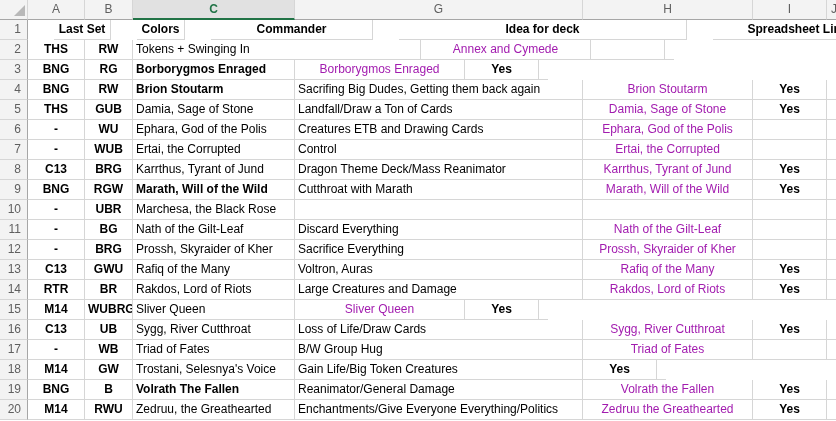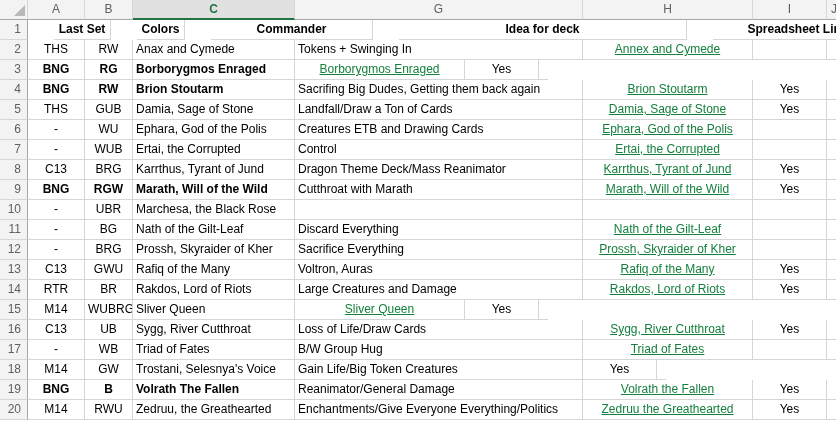--- a/index.html
+++ b/index.html
@@ -40,23 +40,23 @@
   .row{display:flex;height:20px;}
   .cell{
     box-sizing:border-box;height:20px;line-height:19px;flex:none;
     border-right:1px solid #d6d6d6;border-bottom:1px solid #d6d6d6;
     overflow:hidden;white-space:nowrap;padding:0 3px;background:#fff;
   }
   .rh{
     background:#f3f3f3;color:#5f5f5f;text-align:right;padding-right:6px;
     border-right:1px solid #a6a6a6;
   }
-  .ctr{text-align:center;}
+  .ctr{text-align:center;font-weight:bold;}
   .hdr{font-weight:700;text-align:center;margin-left:26px;}
-  .link{color:#15803d;text-decoration:underline;text-align:center;cursor:pointer;}
+  .link{color:#a21caf;text-align:center;cursor:pointer;}
   .row.bold .c-a,.row.bold .c-b,.row.bold .c-c{font-weight:700;}
 </style>
 </head>
 <body>
 
 <div class="sheet">
 
   <div class="colhead-row">
     <div class="corner c-rh">
         <span class="tri"></span>
@@ -78,21 +78,20 @@
     <div class="cell c-g hdr">Idea for deck</div>
     <div class="cell c-h hdr">Spreadsheet Link</div>
     <div class="cell c-i hdr">Decklist Up</div>
     <div class="cell c-j"></div>
   </div>
 
   <div class="row">
     <div class="cell rh c-rh">2</div>
     <div class="cell c-a ctr">THS</div>
     <div class="cell c-b ctr">RW</div>
-    <div class="cell c-c">Anax and Cymede</div>
     <div class="cell c-g">Tokens + Swinging In</div>
     <div class="cell c-h link">Annex and Cymede</div>
     <div class="cell c-i ctr"></div>
     <div class="cell c-j"></div>
   </div>
 
   <div class="row bold">
     <div class="cell rh c-rh">3</div>
     <div class="cell c-a ctr">BNG</div>
     <div class="cell c-b ctr">RG</div>

